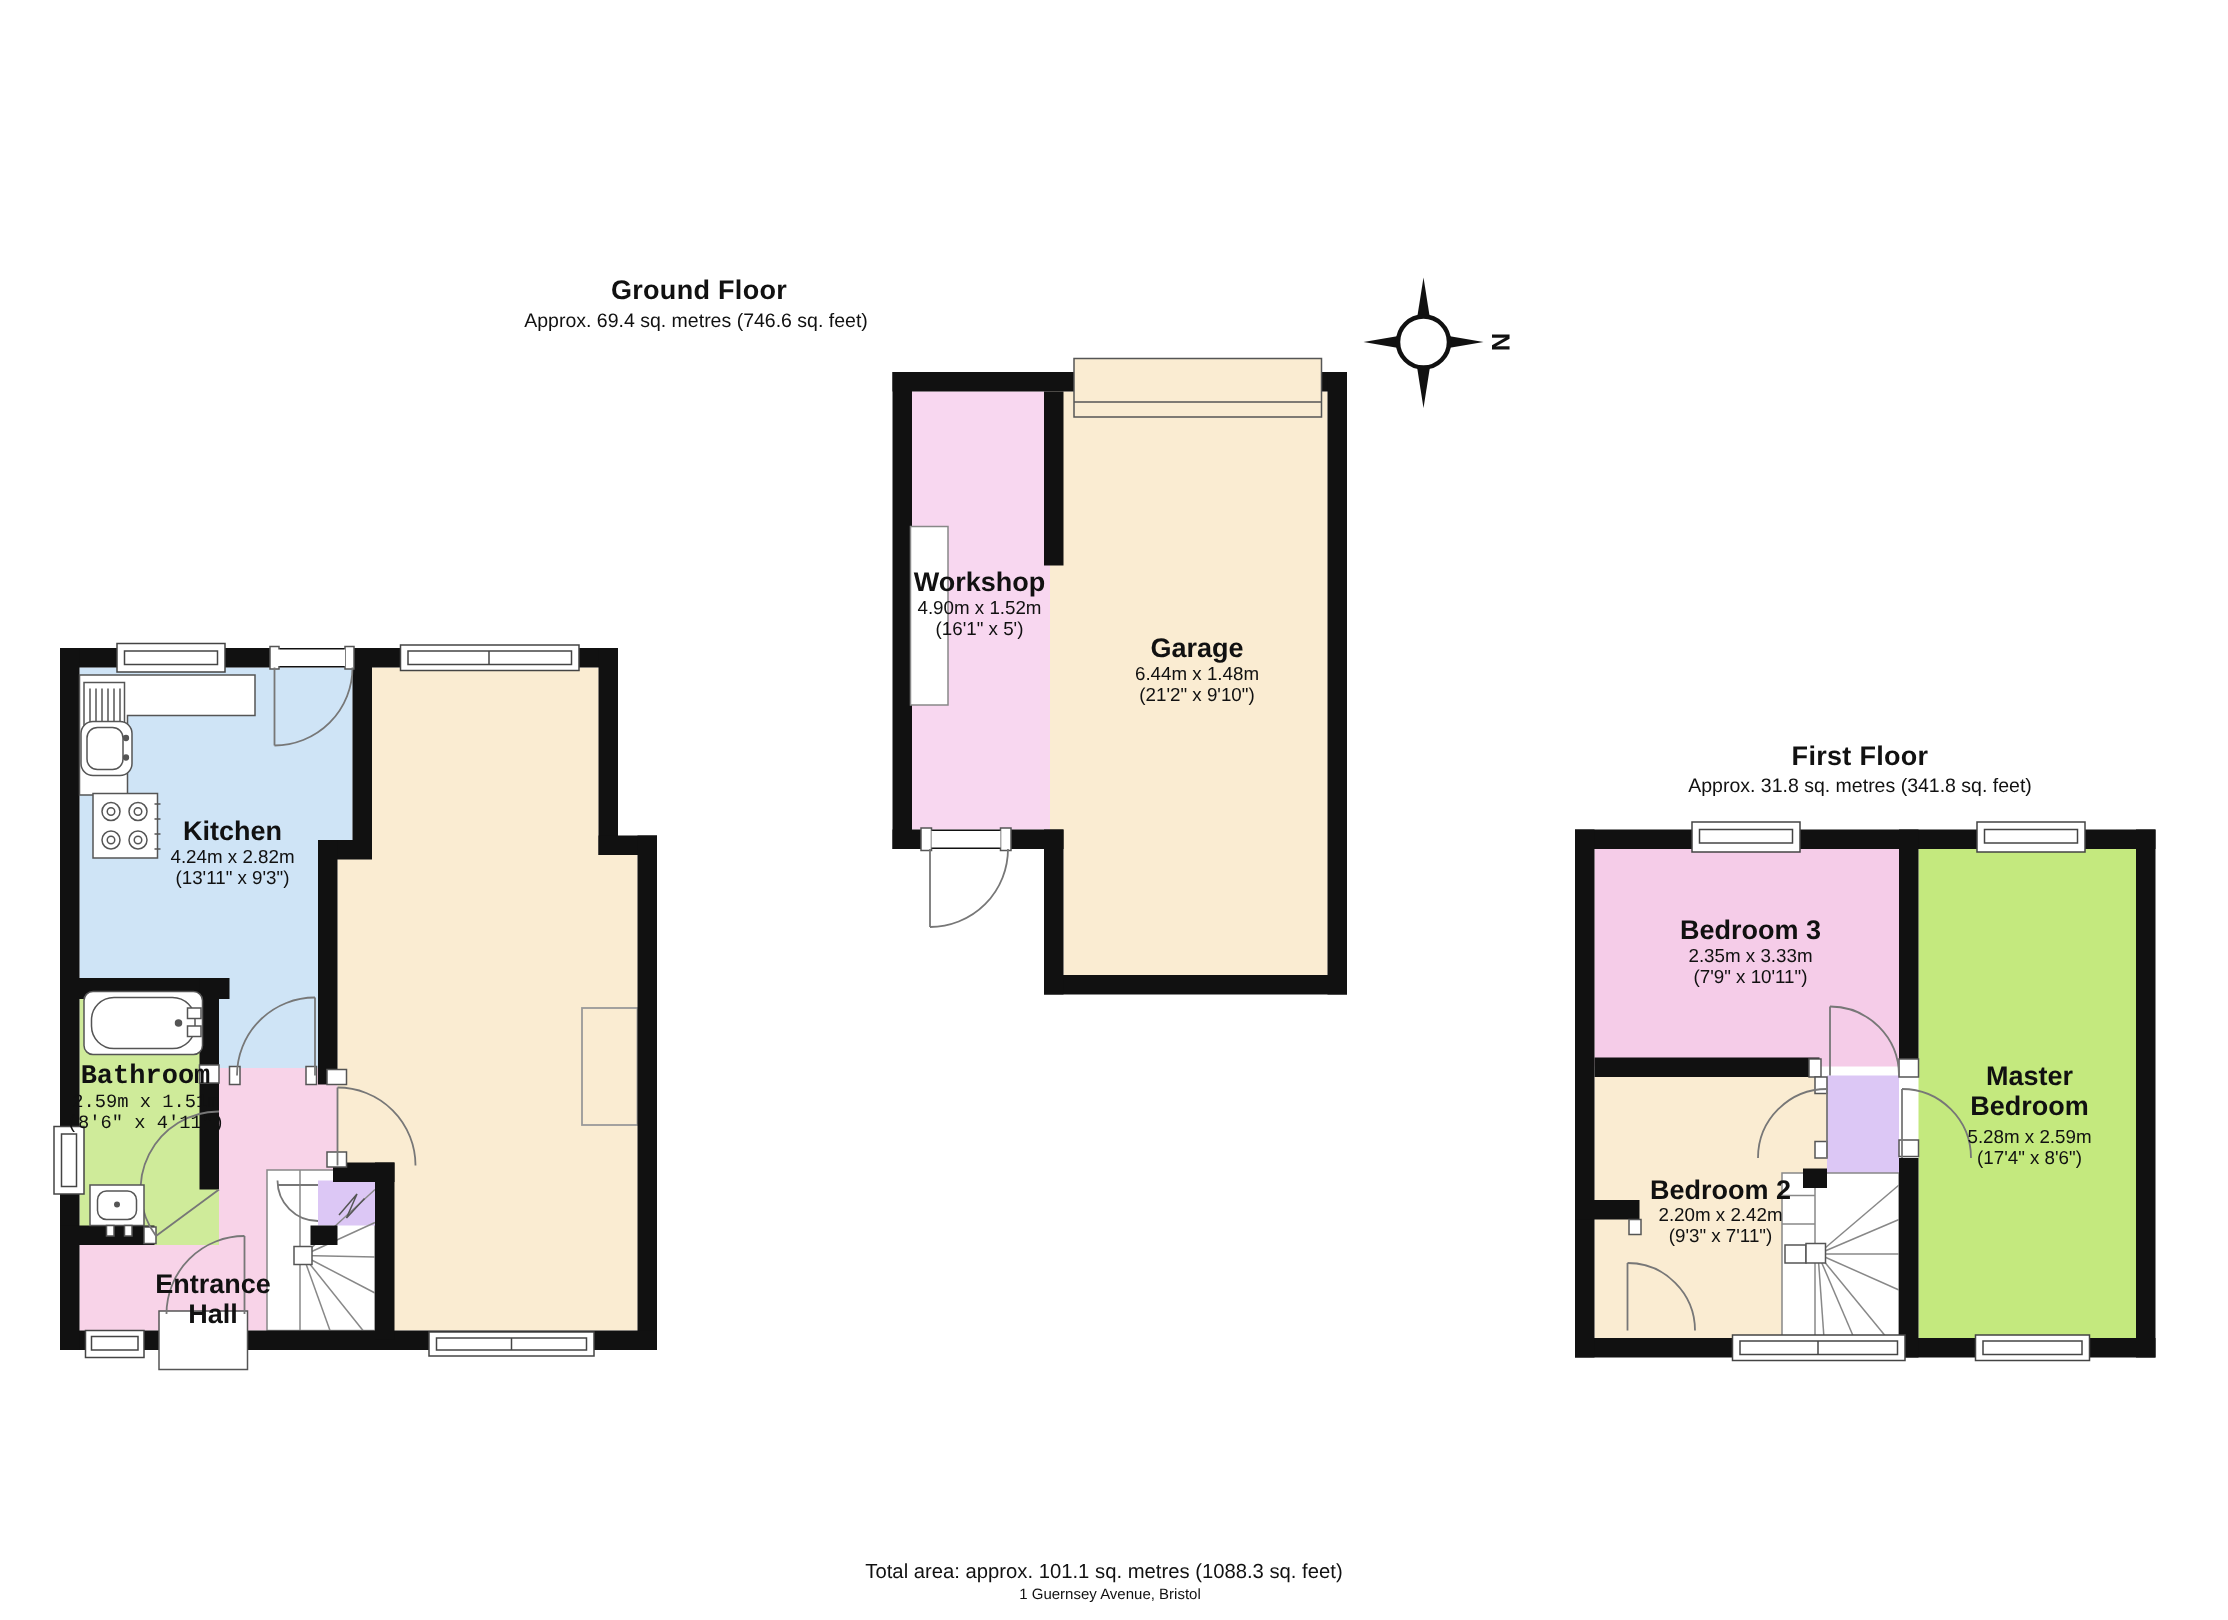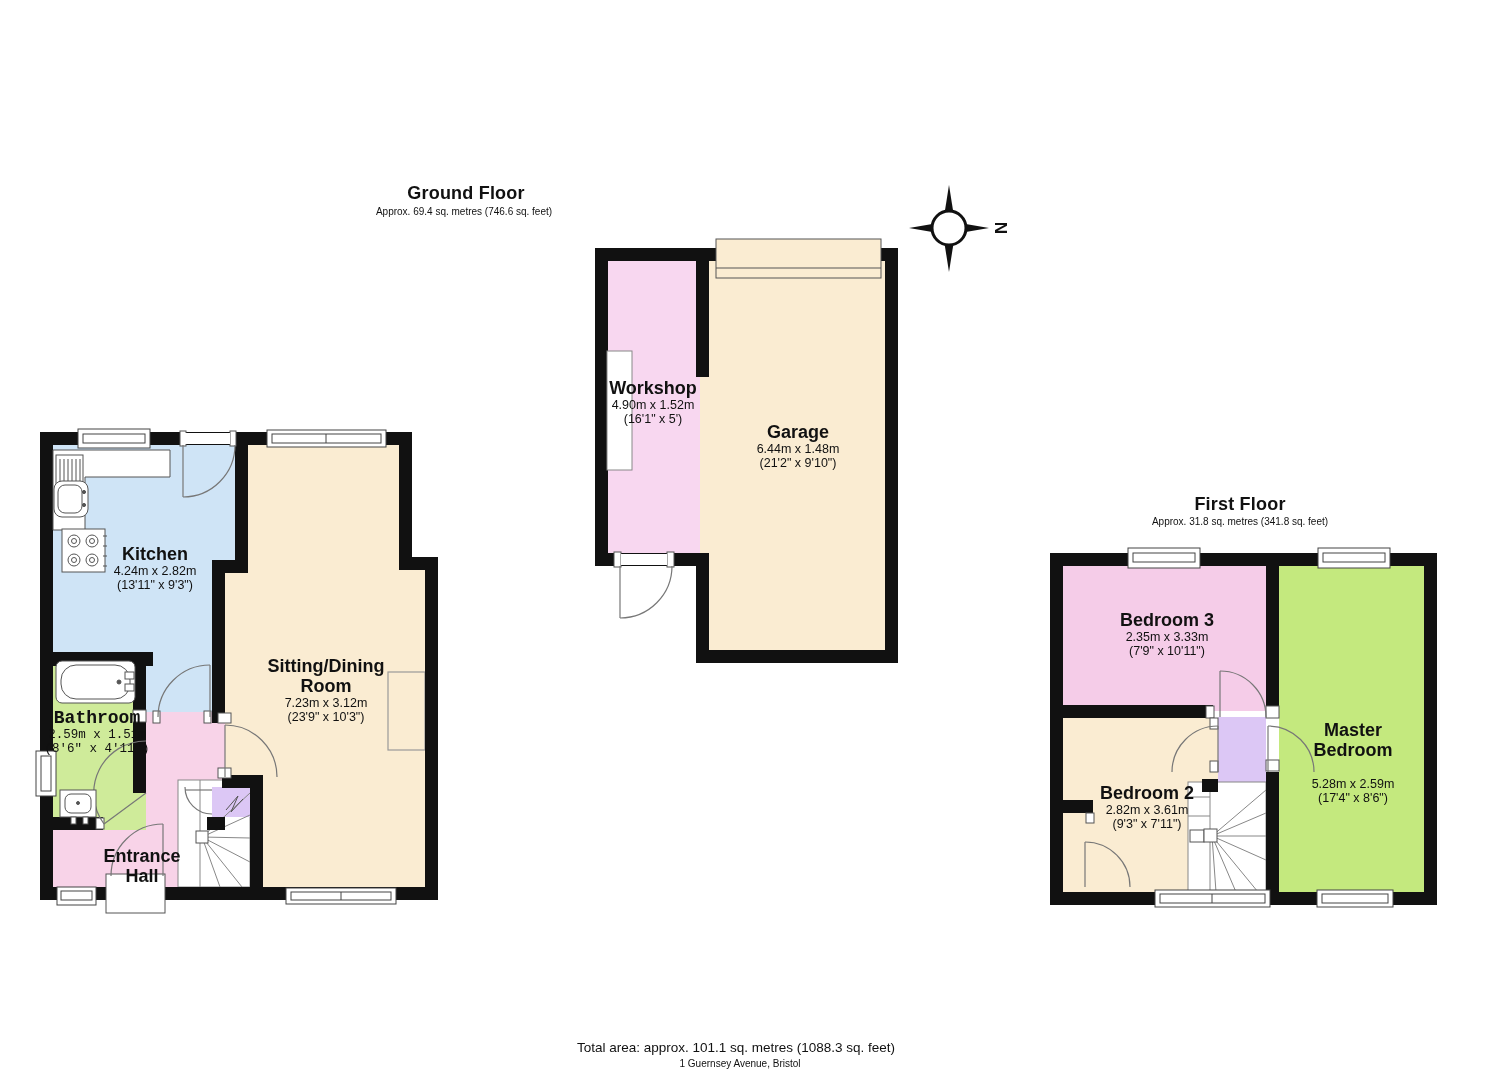--- a/index.html
+++ b/index.html
@@ -6,27 +6,27 @@
   body{
     width:1485px;height:1080px;position:relative;background:#ffffff;
     font-family:"Liberation Sans","DejaVu Sans",sans-serif;color:#111;
     overflow:hidden;
   }
   #plan-svg{position:absolute;left:0;top:0;}
   .overlay{position:absolute;left:0;top:0;width:1485px;height:1016px;pointer-events:none;}
   .floor-title{position:absolute;transform:translateX(-50%);text-align:center;
     font-weight:700;font-size:18px;letter-spacing:.2px;white-space:nowrap;}
   .floor-subtitle{position:absolute;transform:translateX(-50%);text-align:left;
-    font-size:10px;white-space:nowrap;}
+    font-size:13px;white-space:nowrap;}
   .room-label{position:absolute;transform:translateX(-50%);text-align:center;line-height:1.12;}
   .room-label .rname{display:block;font-weight:700;font-size:18px;}
   .room-label .dim{display:block;font-size:12.5px;white-space:nowrap;}
   .room-label .dim:empty{display:none;}
   .wrap-160 .rname{max-width:160px;margin:0 auto;}
-  .wrap-100 .rname{max-width:100px;margin:17px auto;}
+  .wrap-100 .rname{max-width:100px;margin:4px auto;}
   .wrap-90 .rname{max-width:90px;margin:16px auto;}
   .footer-total{position:absolute;transform:translateX(-50%);font-size:13.5px;white-space:nowrap;}
   .footer-address{position:absolute;transform:translateX(-50%);font-weight:400;font-size:10px;white-space:nowrap;}
 </style>
 </head>
 <body>
 
 <svg id="plan-svg" width="1485" height="1080" viewBox="0 0 1485 1080" xmlns="http://www.w3.org/2000/svg">
 
   <g>
@@ -318,25 +318,20 @@
 
   <div class="floor-title" style="left:1240px;top:494px;">First Floor</div>
   <div class="floor-subtitle" style="left:1240px;top:516px;">Approx. 31.8 sq. metres (341.8 sq. feet)</div>
 
   <div class="room-label" style="left:155px;top:544px;">
     <span class="rname">Kitchen</span>
     <span class="dim">4.24m x 2.82m</span>
     <span class="dim">(13'11" x 9'3")</span>
   </div>
 
-  <div class="room-label wrap-160" style="left:326px;top:656px;">
-    <span class="rname">Sitting/Dining Room</span>
-    <span class="dim">7.23m x 3.12m</span>
-    <span class="dim">(23'9" x 10'3")</span>
-  </div>
 
   <div class="room-label" style="left:97px;top:708px;font-family:Liberation Mono, monospace;">
     <span class="rname">Bathroom</span>
     <span class="dim">2.59m x 1.51m</span>
     <span class="dim">(8'6" x 4'11")</span>
   </div>
 
   <div class="room-label wrap-90" style="left:142px;top:830px;">
     <span class="rname">Entrance Hall</span>
   </div>
@@ -360,19 +355,19 @@
   </div>
 
   <div class="room-label wrap-100" style="left:1353px;top:703px;">
     <span class="rname">Master Bedroom</span>
     <span class="dim">5.28m x 2.59m</span>
     <span class="dim">(17'4" x 8'6")</span>
   </div>
 
   <div class="room-label" style="left:1147px;top:783px;">
     <span class="rname">Bedroom 2</span>
-    <span class="dim">2.82m x 3.61m</span>
+    <span class="dim">2.20m x 2.42m</span>
     <span class="dim">(9'3" x 7'11")</span>
   </div>
 
   <div class="footer-total" style="left:736px;top:1040px;">Total area: approx. 101.1 sq. metres (1088.3 sq. feet)</div>
   <div class="footer-address" style="left:740px;top:1058px;">1 Guernsey Avenue, Bristol</div>
 </div>
 
 </body></html>

